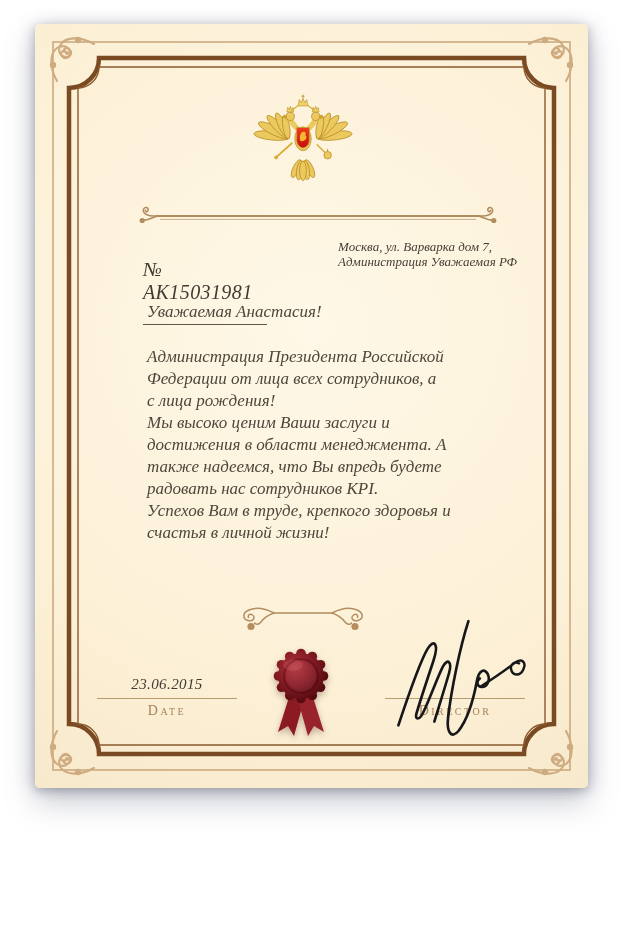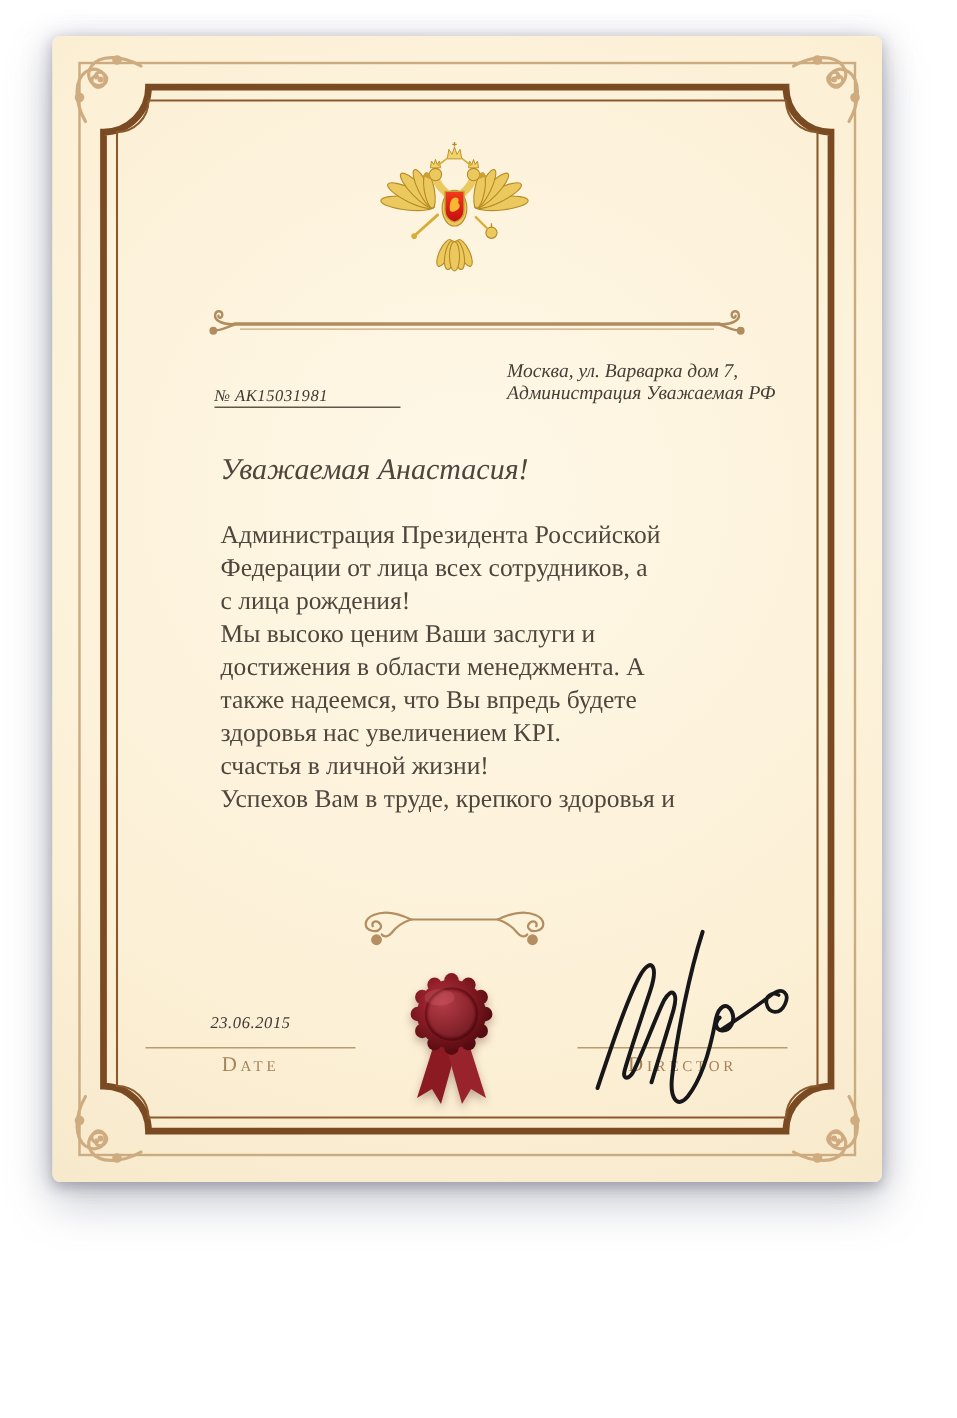--- a/index.html
+++ b/index.html
@@ -20,40 +20,40 @@
   svg{display:block;}
   
   .fl{position:absolute;width:52px;height:52px;}
   .fl.tl{left:9px;top:7px;}
   .fl.tr{right:9px;top:7px;transform:scaleX(-1);}
   .fl.bl{left:9px;bottom:7px;transform:scaleY(-1);}
   .fl.br{right:9px;bottom:7px;transform:scale(-1,-1);}
   
   .refnum{
     position:absolute;left:108px;top:234px;width:124px;
-    font-style:italic;font-size:11px;color:#3f3a33;
-    border-bottom:1px solid #5f574b;padding-bottom:1px;letter-spacing:.4px;
+    font-style:italic;font-size:20px;color:#3f3a33;
+    border-bottom:1px solid #5f574b;padding-bottom:20px;letter-spacing:.4px;
   }
   .address{
     position:absolute;right:71px;top:216px;text-align:left;
     font-style:italic;font-size:13px;line-height:14.5px;color:#443e36;
   }
   .salutation{
     position:absolute;left:112px;top:278px;white-space:nowrap;
-    font-style:italic;font-size:20px;color:#4e463c;
+    font-style:italic;font-size:17px;color:#4e463c;
   }
   .bodylines{
     position:absolute;left:112px;top:322px;
-    font-size:17px;line-height:22px;color:#4e463c;
+    font-style:italic;font-size:17px;line-height:22px;color:#4e463c;
   }
   .bodylines div{white-space:nowrap;}
   .sig-block{
     position:absolute;top:652px;width:140px;text-align:center;
   }
-  .sig-block .value{font-style:italic;font-size:11px;color:#3f3a33;height:17px;letter-spacing:.4px;}
+  .sig-block .value{font-style:italic;font-size:15px;color:#3f3a33;height:17px;letter-spacing:.4px;}
   .sig-block .rule{border-top:1.5px solid #b99b71;margin-top:5px;}
   .sig-block .label{
     margin-top:4px;font-variant:small-caps;font-size:14px;
     letter-spacing:2.5px;color:#a6825a;text-align:center;
   }
   .date-block{left:62px;}
   .director-block{left:350px;}
   .seal{position:absolute;left:229px;top:624px;width:74px;height:90px;filter:drop-shadow(0 3px 3px rgba(90,40,30,.35));}
   .signature{position:absolute;left:352px;top:588px;width:142px;height:132px;z-index:6;}
   .eagle{position:absolute;left:212px;top:68px;width:112px;height:98px;}
@@ -195,23 +195,23 @@
   </div>
 
   <div class="salutation">Уважаемая Анастасия!</div>
   <div class="bodylines">
     <div>Администрация Президента Российской</div>
     <div>Федерации от лица всех сотрудников, а</div>
     <div>с лица рождения!</div>
     <div>Мы высоко ценим Ваши заслуги и</div>
     <div>достижения в области менеджмента. А</div>
     <div>также надеемся, что Вы впредь будете</div>
-    <div>здоровья нас  увеличением KPI.</div>
+    <div>радовать нас  сотрудников KPI.</div>
+    <div>Успехов Вам в труде, крепкого здоровья и</div>
     <div>счастья в личной жизни!</div>
-    <div>Успехов Вам в труде, крепкого здоровья и</div>
   </div>
 
   <svg class="smallorn" viewBox="0 0 130 30">
     <line x1="36" y1="9" x2="94" y2="9" stroke="#b08c5e" stroke-width="1.4"></line>
     <g stroke="#b48e60" fill="none" stroke-width="1.5" stroke-linecap="round">
       <path d="M 36 9 C 27 4.5 18 3 11 6 C 4 9 4.5 15 10 16.5 C 15 17.8 18 13.5 14.5 11 C 12 9.3 9.5 11 10.5 13.5"></path>
       <path d="M 36 9 C 30 11 26 14 23 18 C 21 20.5 18 21 16.5 19"></path>
     </g>
     <circle cx="13" cy="22.5" r="3.6" fill="#b48e60"></circle>
     <g transform="translate(130,0) scale(-1,1)">

